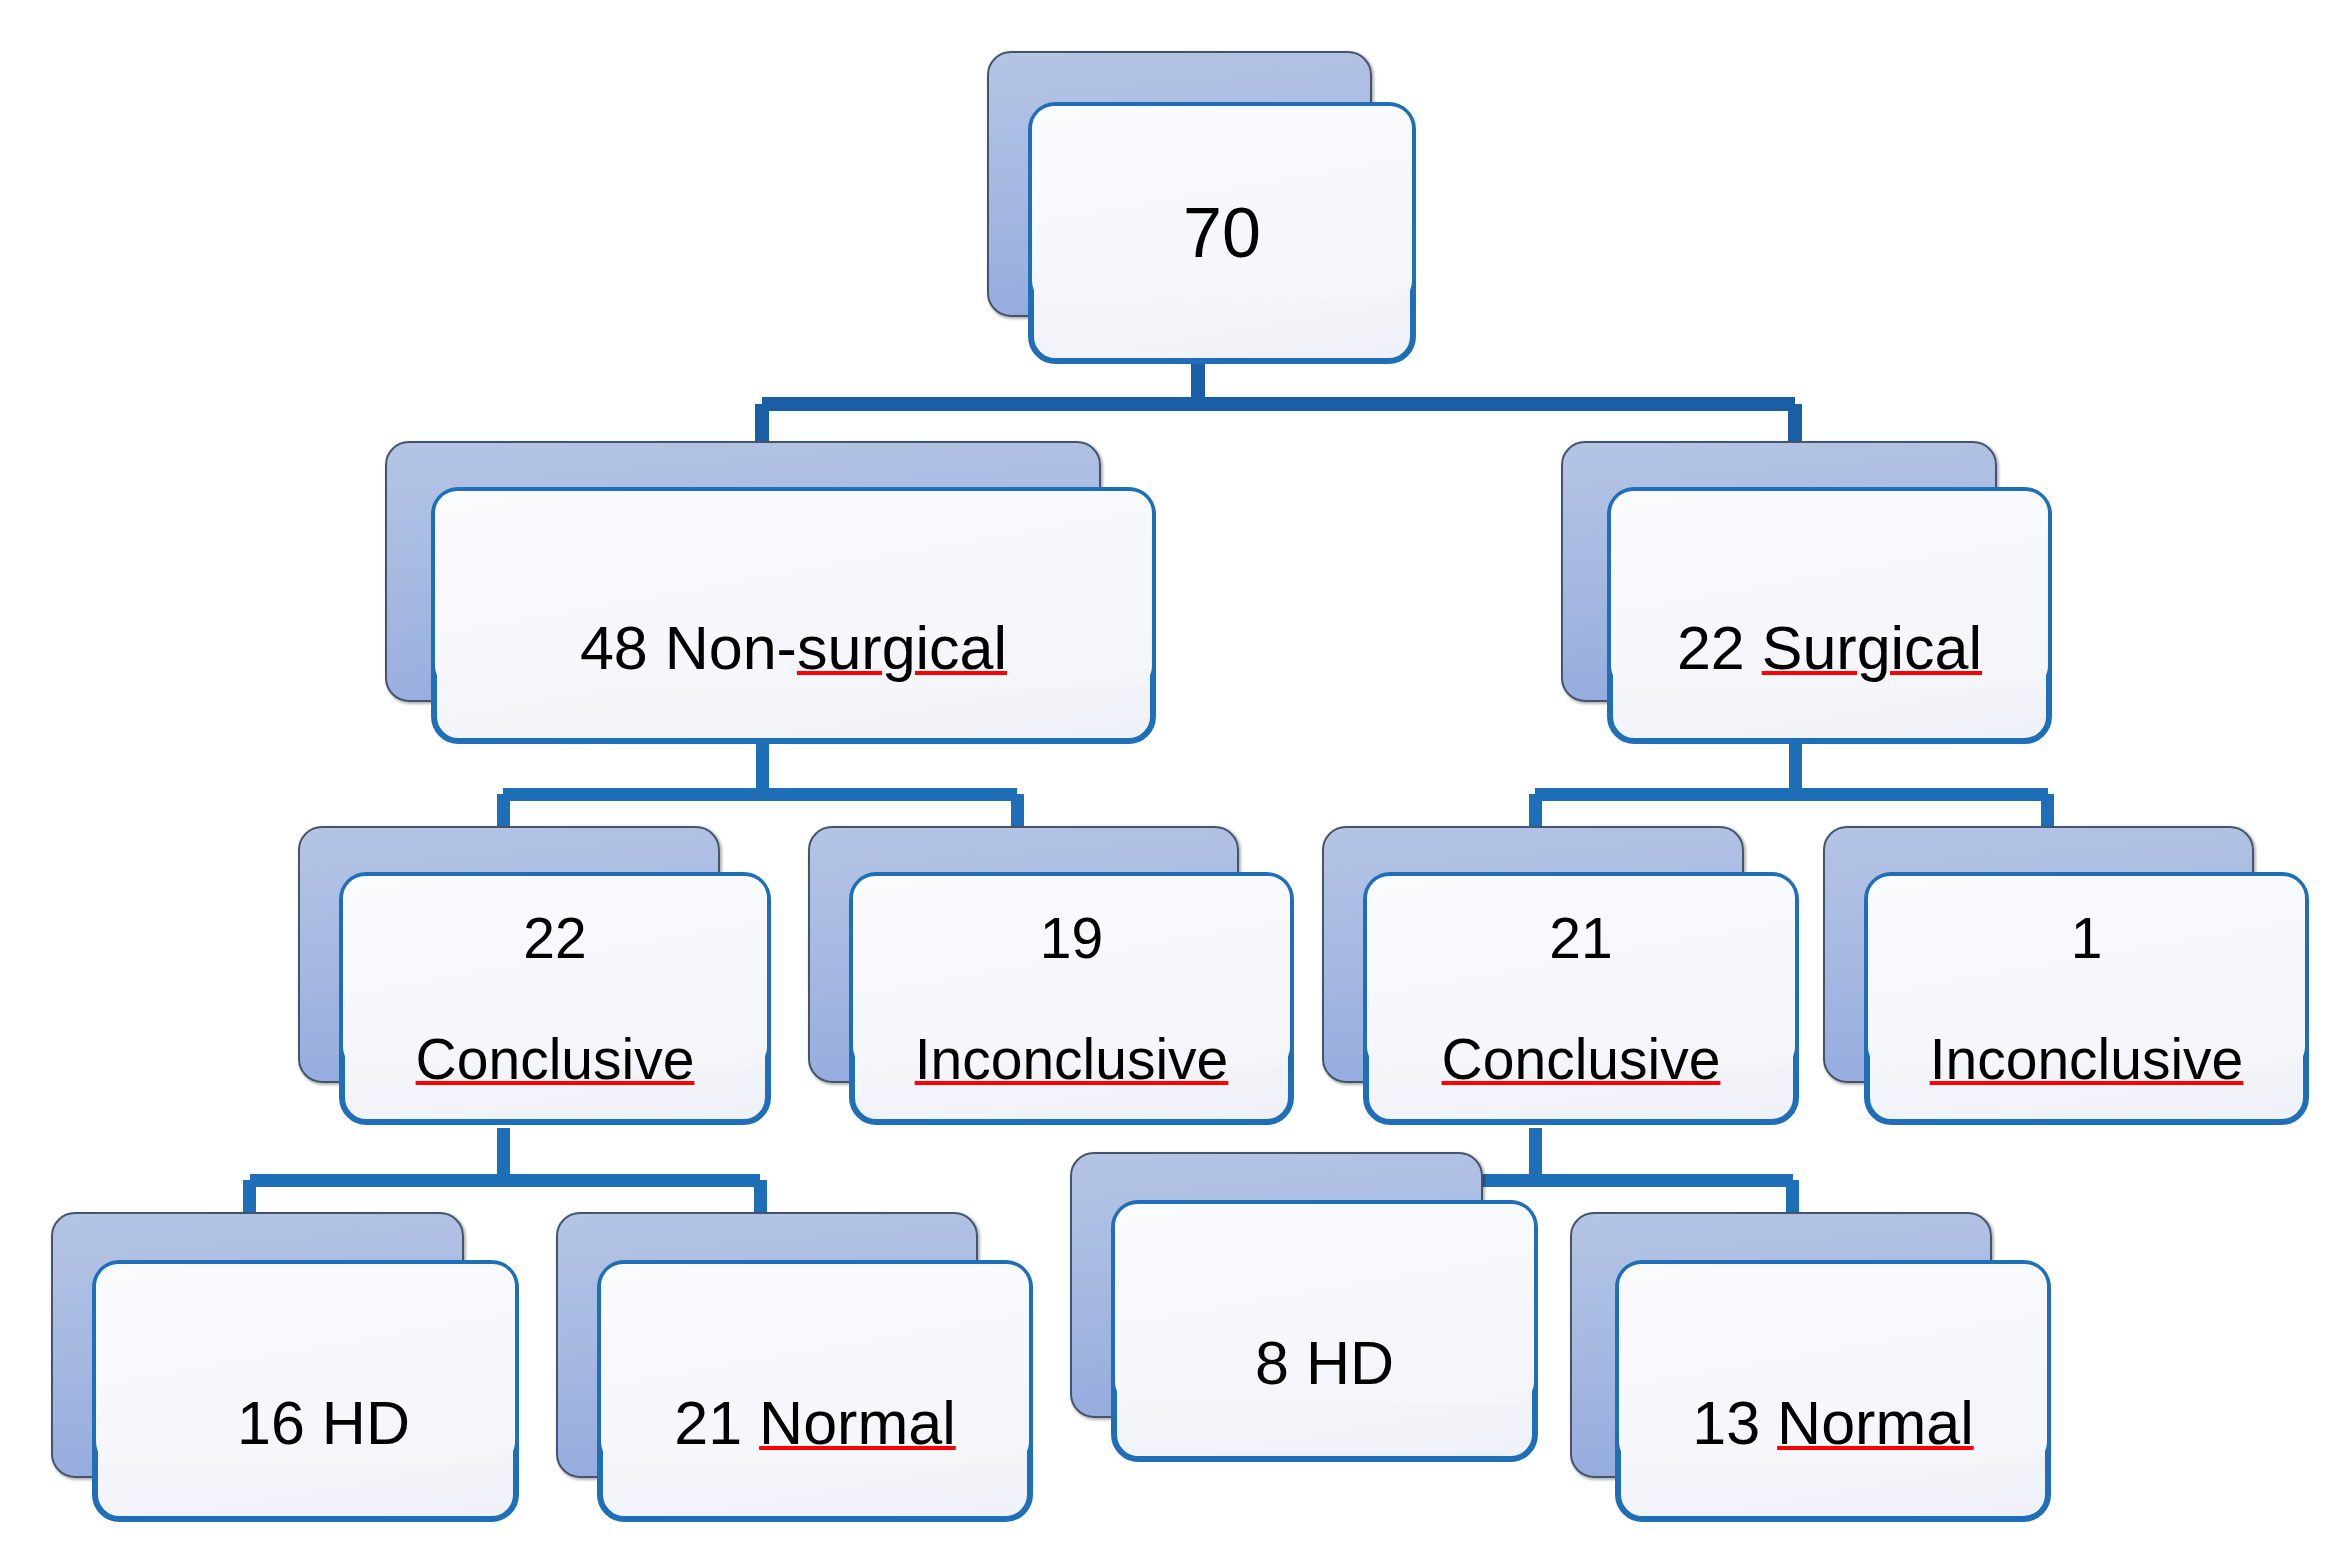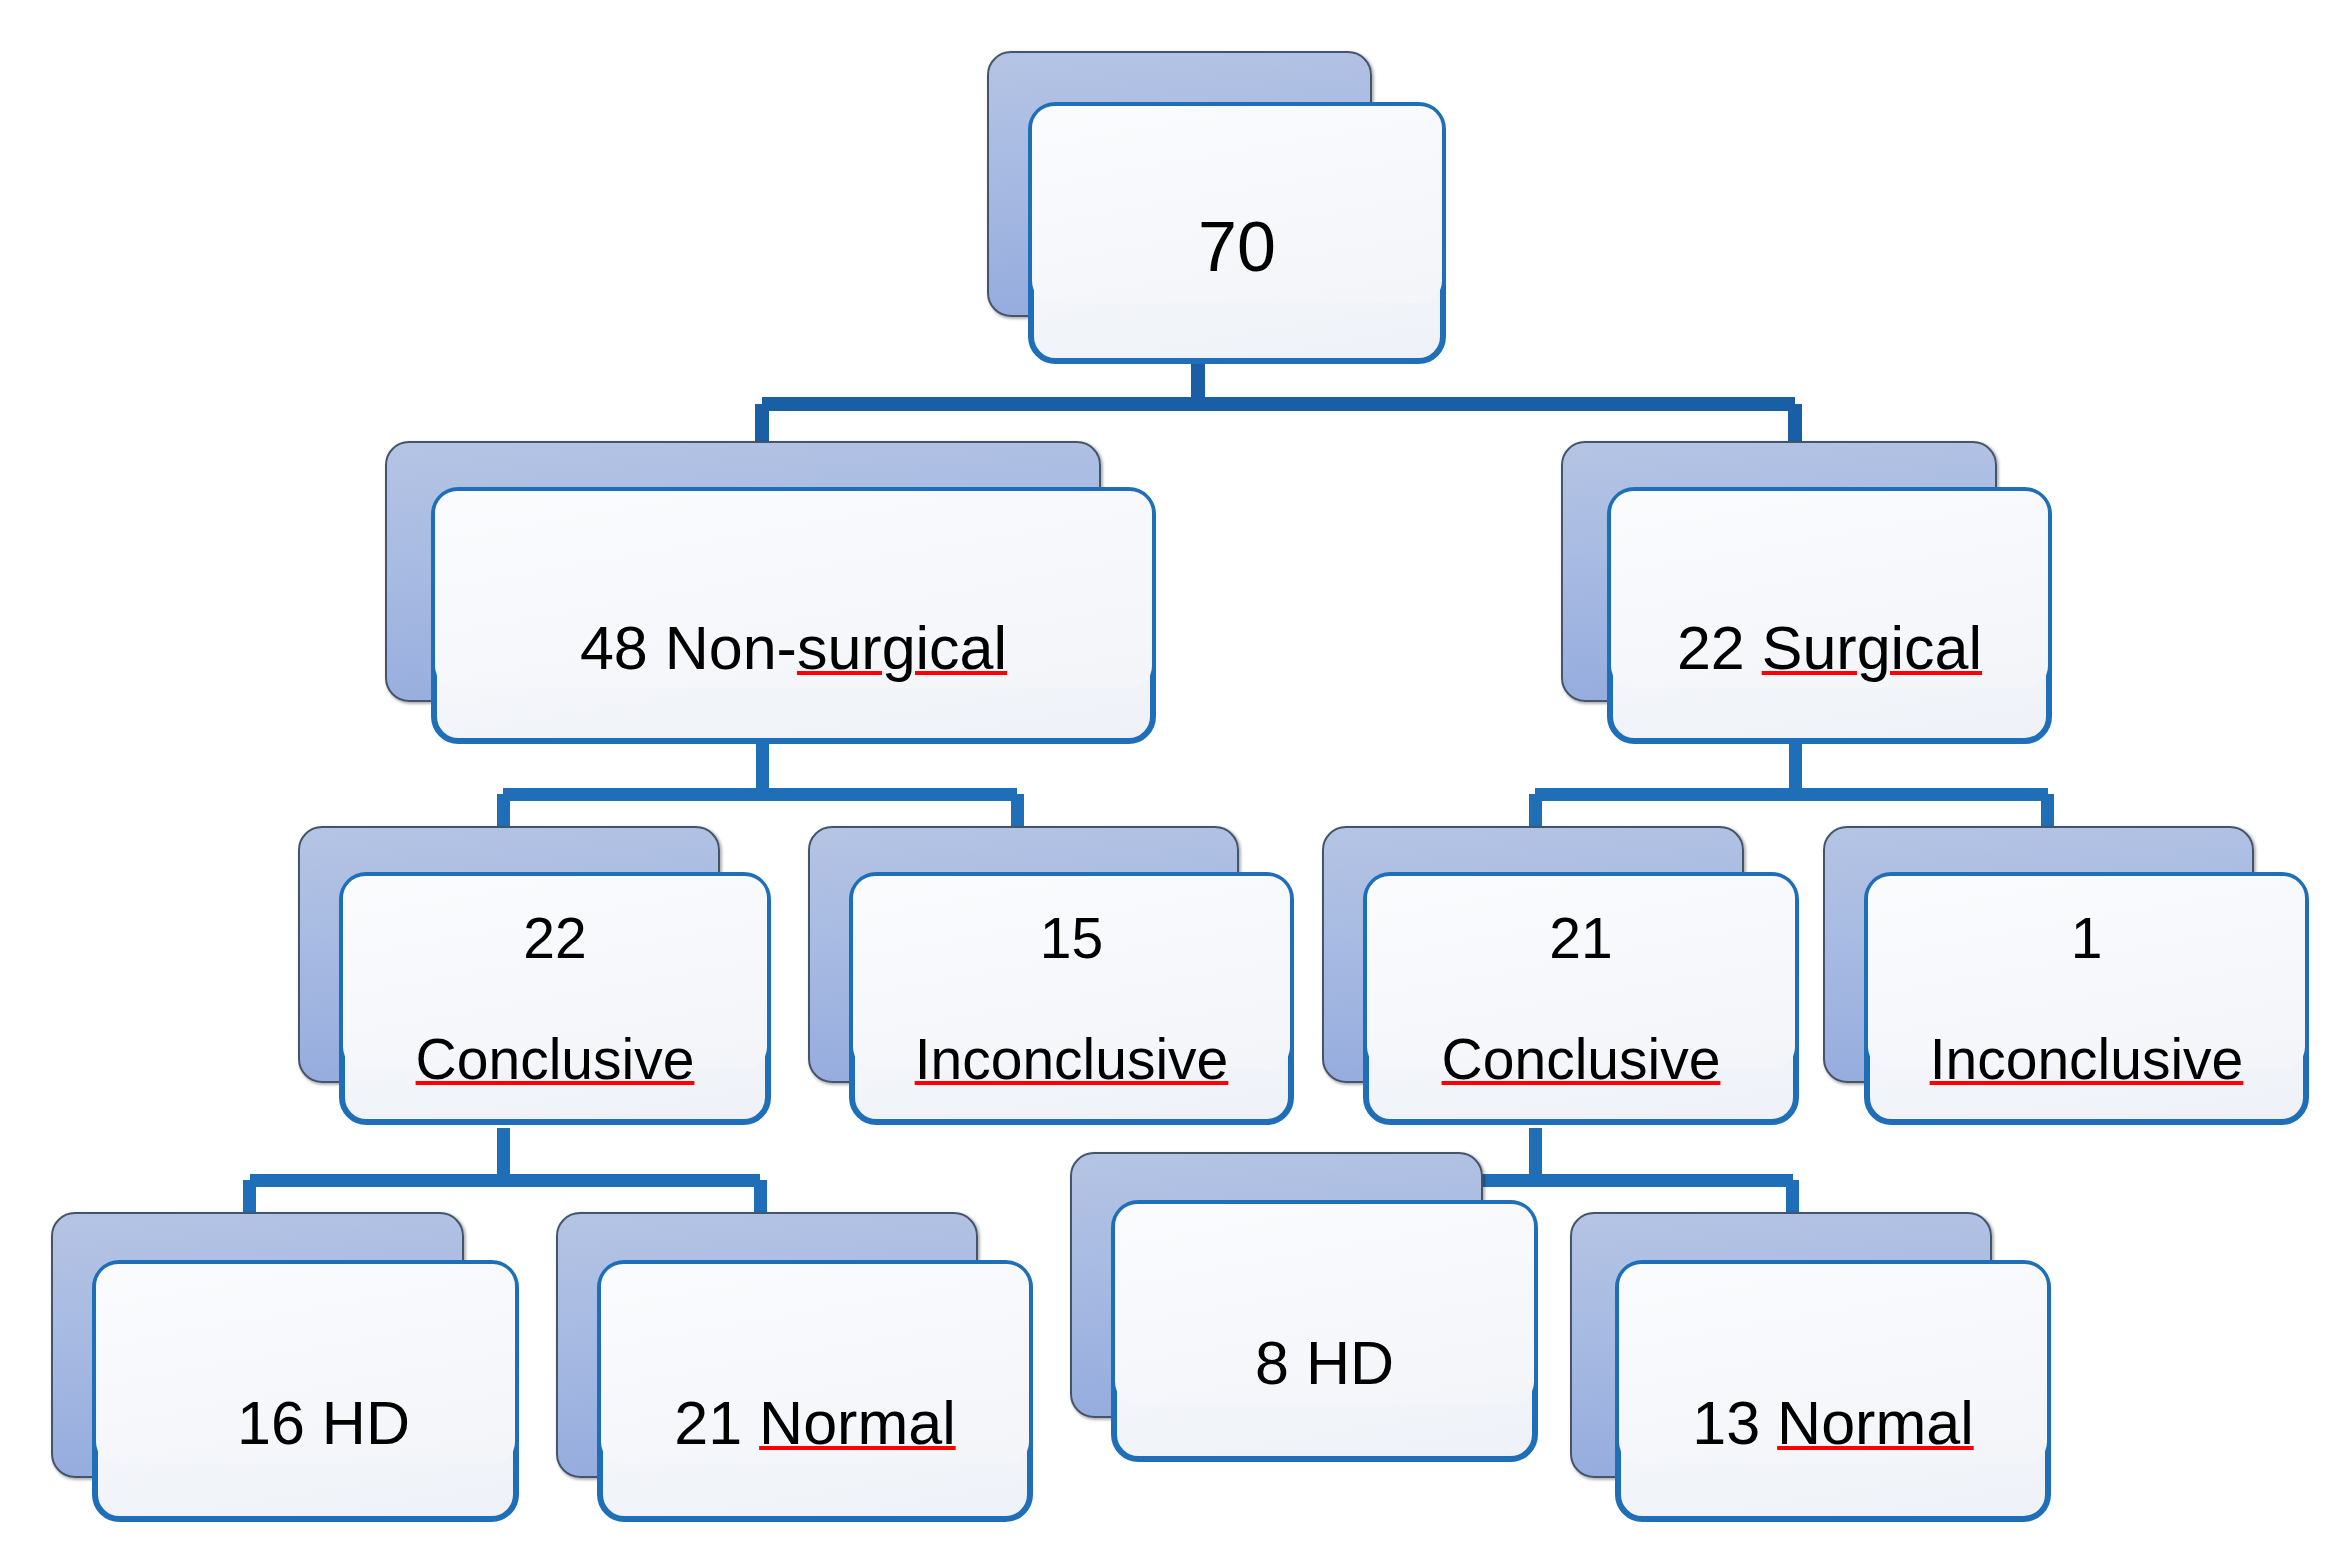--- a/index.html
+++ b/index.html
@@ -94,21 +94,21 @@
     <g stroke="#1f6fb8" stroke-width="14" fill="none">
       <line x1="1672" y1="1228" x2="1672" y2="1285"></line>
       <line x1="1395" y1="1285" x2="1952" y2="1285"></line>
       <line x1="1395" y1="1285" x2="1395" y2="1342"></line>
       <line x1="1952" y1="1285" x2="1952" y2="1342"></line>
     </g>
   </svg>
 
   <div class="node" style="left:987px;top:51px;width:459px;height:312px;">
     <div class="plate" style="width:381px;height:262px;"></div>
-    <div class="card" style="left:41px;top:51px;width:418px;height:262px;align-items:flex-end;">
+    <div class="card" style="left:41px;top:51px;width:388px;height:262px;">
       <div class="fillcap" style="height:197px;"></div>
       <div class="label" style="font-size:70px;">
         <span class="ln">70</span>
       </div>
     </div>
   </div>
 
   <div class="node" style="left:385px;top:441px;width:826px;height:303px;">
     <div class="plate" style="width:712px;height:257px;"></div>
     <div class="card" style="left:46px;top:46px;width:725px;height:257px;">
@@ -142,21 +142,21 @@
         <span class="ln sp">Conclusive</span>
       </div>
     </div>
   </div>
 
   <div class="node" style="left:808px;top:826px;width:487px;height:303px;">
     <div class="plate" style="width:427px;height:253px;"></div>
     <div class="card" style="left:41px;top:46px;width:445px;height:253px;">
       <div class="fillcap" style="height:193px;"></div>
       <div class="label" style="font-size:57px;">
-        <span class="ln">15</span>
+        <span class="ln">19</span>
         <span class="ln sp">Inconclusive</span>
       </div>
     </div>
   </div>
 
   <div class="node" style="left:1322px;top:826px;width:478px;height:303px;">
     <div class="plate" style="width:418px;height:253px;"></div>
     <div class="card" style="left:41px;top:46px;width:436px;height:253px;">
       <div class="fillcap" style="height:193px;"></div>
       <div class="label" style="font-size:57px;">

